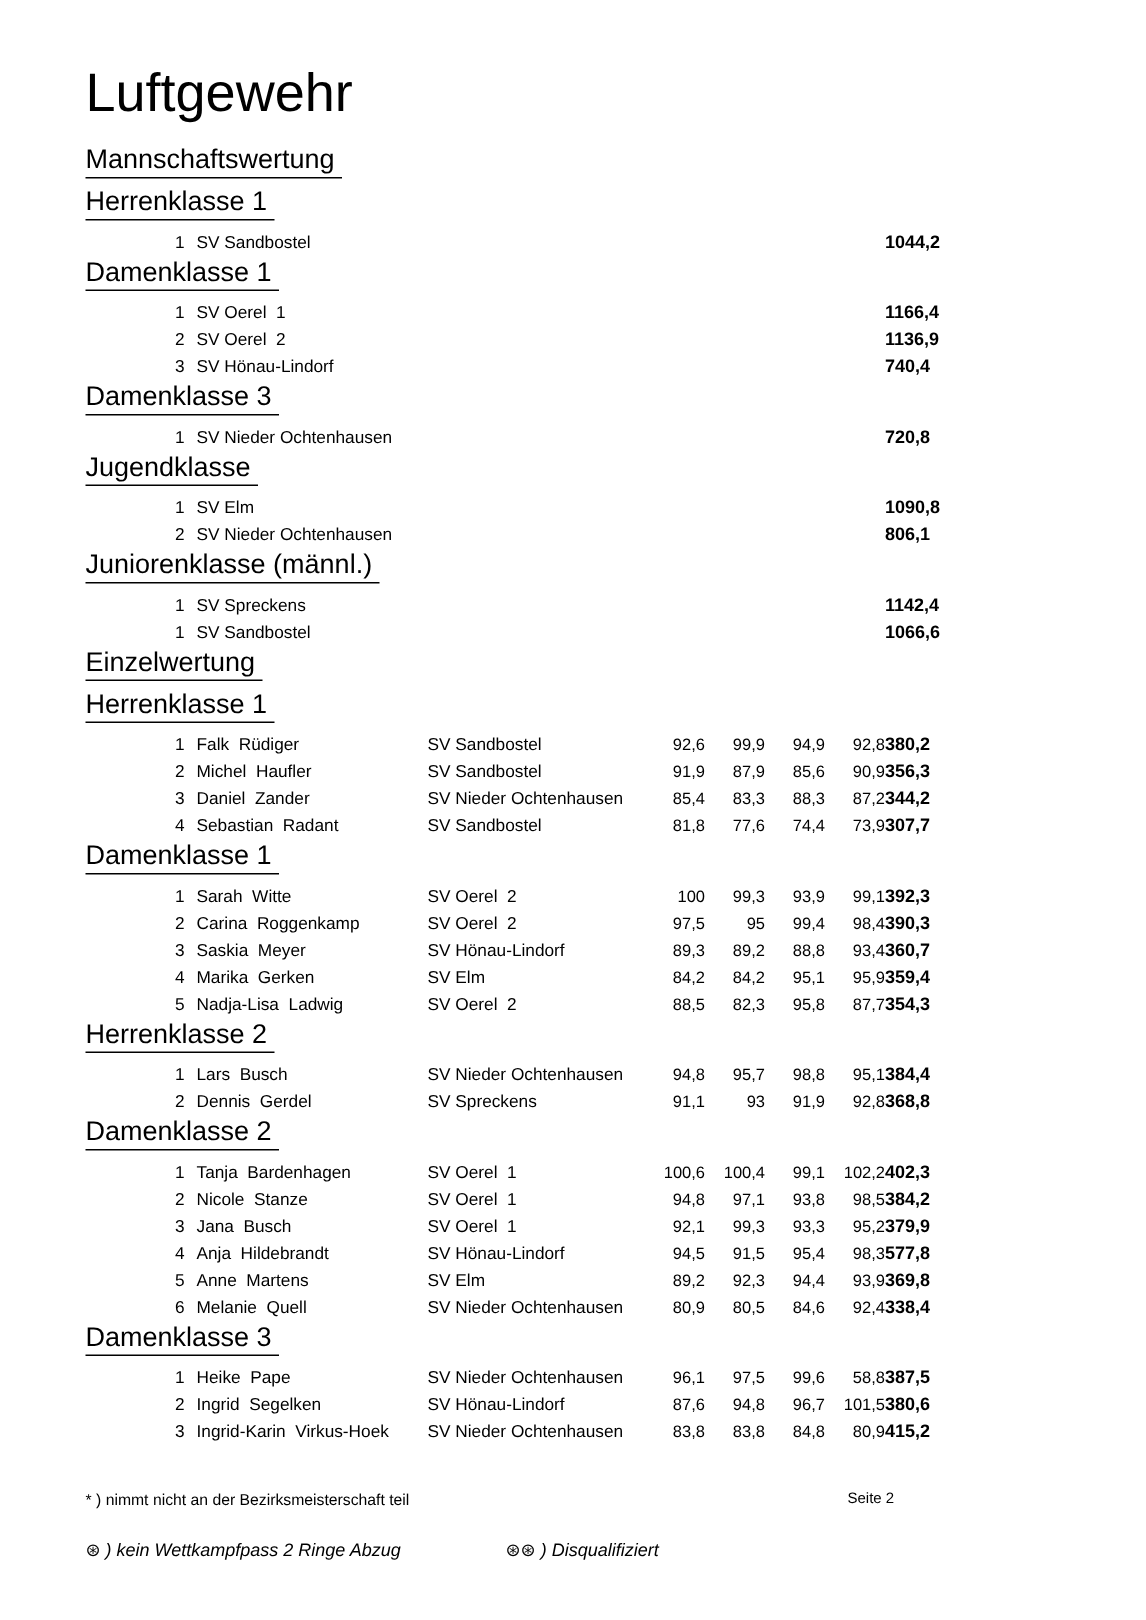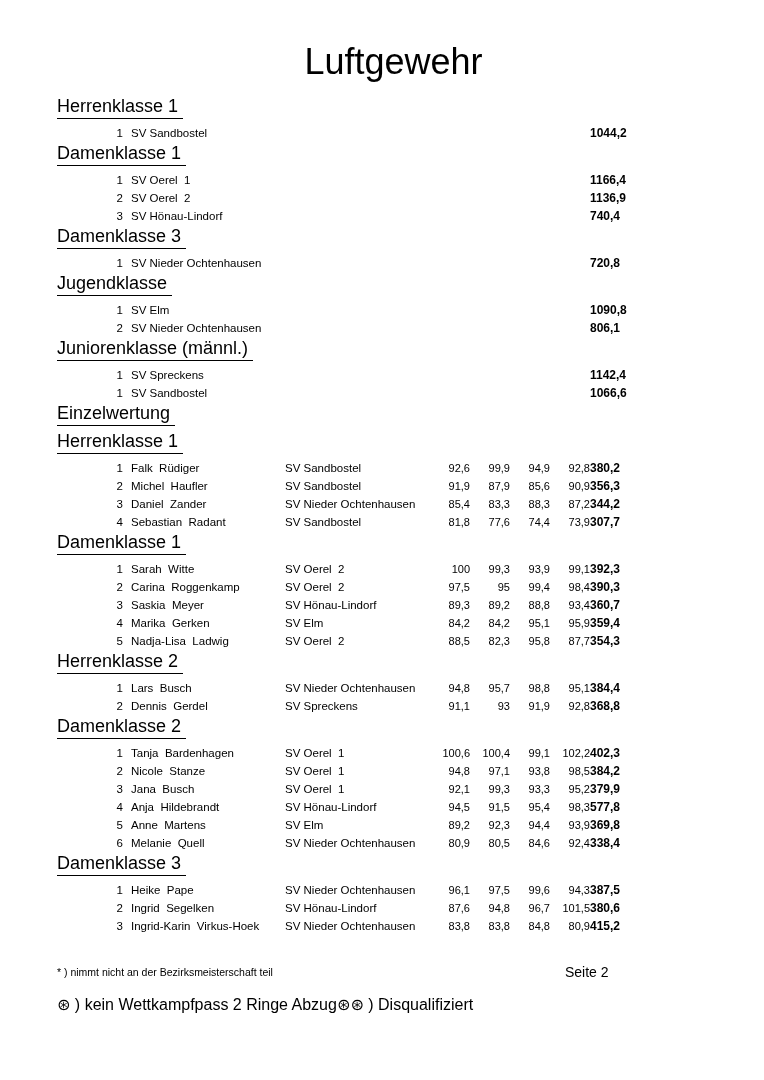--- a/index.html
+++ b/index.html
@@ -8,21 +8,21 @@
     box-sizing: border-box;
     padding: 36px 34px 0 57px;
     font-family: "Liberation Sans", sans-serif;
     color: #000;
     overflow: hidden;
   }
   .page-title {
     font-size: 36px;
     font-weight: 400;
     line-height: 44px;
-    text-align: center;
+    text-align: left;
     margin: 4px 0 12px 0;
   }
   .sec-heading {
     font-size: 18px;
     font-weight: 400;
     line-height: 20px;
     margin: 1px 0 5px 0;
   }
   .sec-heading > span {
     display: inline-block;
@@ -47,32 +47,34 @@
     display: grid;
     grid-template-columns: 508px auto;
     font-size: 10.5px;
     line-height: 14px;
     font-family: "Liberation Sans", "DejaVu Sans", sans-serif;
   }
   .footer2 {
     margin-top: 19px;
     display: grid;
     grid-template-columns: 280px auto;
-    font-size: 16px;
+    font-size: 12px;
     line-height: 14px;
     font-family: "Liberation Sans", "DejaVu Sans", sans-serif;
-  }
-  .pagenum { font-size: 14px; }
+    font-style: italic;
+  }
+  .pagenum { font-size: 10px; }
 </style>
 </head>
 <body>
 
 <h1 class="page-title">Luftgewehr</h1>
 
 <section>
+  <h2 class="sec-heading"><span>Mannschaftswertung</span></h2>
   <div id="team-root">
   <div class="class-block">
     <h3 class="sec-heading"><span class="class-heading-label">Herrenklasse 1</span></h3>
     <div class="rows">
   <div class="trow">
     <span class="rank">1</span>
     <span class="name">SV Sandbostel</span>
     <span class="total">1044,2</span>
   </div>
 </div>
@@ -365,21 +367,21 @@
   <div class="class-block">
     <h3 class="sec-heading"><span class="class-heading-label">Damenklasse 3</span></h3>
     <div class="rows">
   <div class="irow">
     <span class="rank">1</span>
     <span class="name">Heike  Pape</span>
     <span class="club">SV Nieder Ochtenhausen</span>
     <span class="series">96,1</span>
     <span class="series">97,5</span>
     <span class="series">99,6</span>
-    <span class="series">94,3</span>
+    <span class="series">58,8</span>
     <span class="total">387,5</span>
   </div>
 
   <div class="irow">
     <span class="rank">2</span>
     <span class="name">Ingrid  Segelken</span>
     <span class="club">SV Hönau-Lindorf</span>
     <span class="series">87,6</span>
     <span class="series">94,8</span>
     <span class="series">96,7</span>

